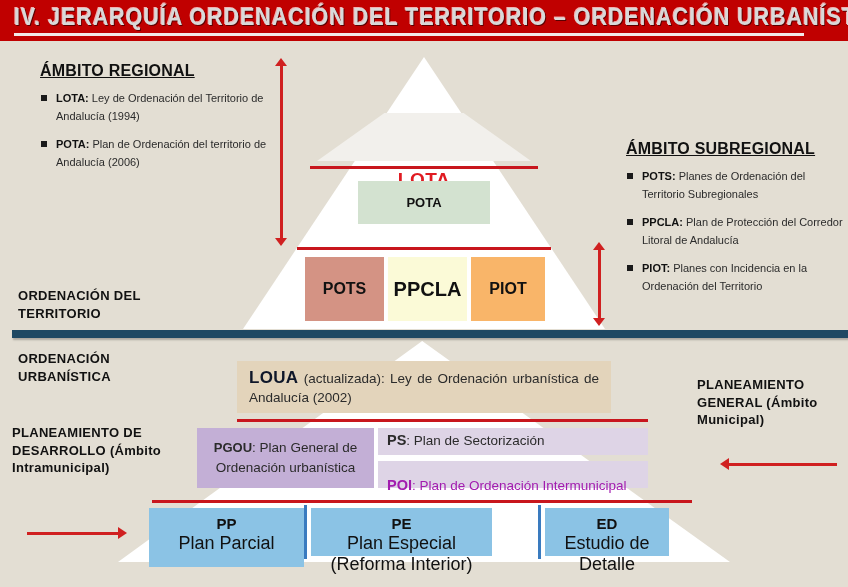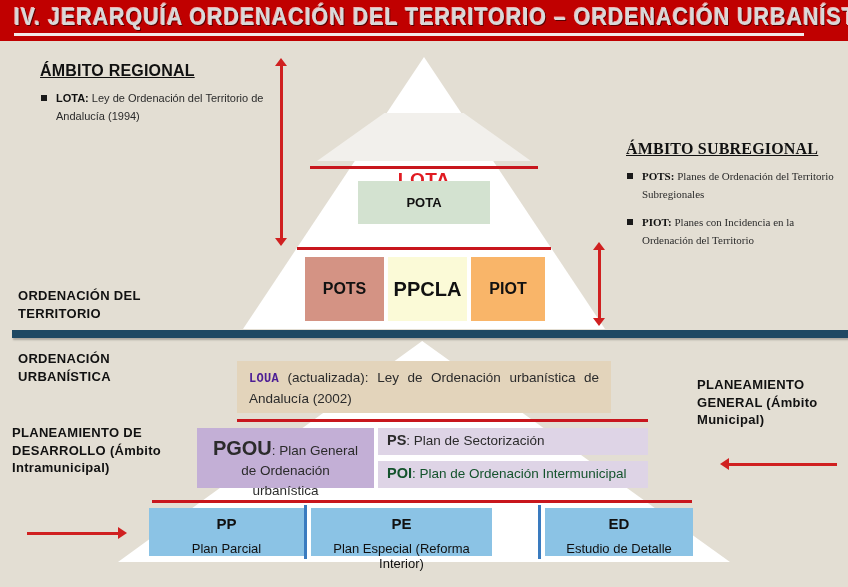--- a/index.html
+++ b/index.html
@@ -113,66 +113,65 @@
     left: 237px; top: 361px; width: 374px; height: 52px;
     background: #E3D4BB;
     display: block;
     padding: 7px 12px 0 12px;
     font-size: 13.5px;
     line-height: 19px;
     color: #2B2B2B;
     text-align: justify;
   }
   .b-loua b {
-    color: #4c1d95;
-    font-size: 12px;
+    color: #0f172a;
+    font-size: 17px;
     font-weight: bold;
     letter-spacing: 0.3px;
-    font-family: Liberation Mono, monospace;
   }
 
   .b-pgou {
     left: 197px; top: 428px; width: 177px; height: 60px;
     background: #C3AFD6;
     display: block;
     padding: 10px 10px 0 10px;
     font-size: 13.5px;
     line-height: 20px;
     color: #2B2B2B;
     text-align: center;
   }
-  .b-pgou b { font-size: 20px; font-weight: bold; margin-top: 32px; }
+  .b-pgou b { font-size: 13px; font-weight: bold; margin-top: 32px; }
   .b-ps {
     left: 378px; top: 428px; width: 270px; height: 27px;
     background: #DED4E6;
     display: block;
     padding: 4px 0 0 9px;
     font-size: 13.5px; color: #2B2B2B;
   }
   .b-ps b, .b-poi b { font-size: 14.5px; font-weight: bold; }
   .b-poi {
     left: 378px; top: 461px; width: 270px; height: 27px;
     background: #DED4E6;
     display: block;
-    padding: 4px 0 0 9px;
-    font-size: 13.5px; color: #14532d;
+    padding: 16px 0 0 9px;
+    font-size: 13.5px; color: #a21caf;
   }
 
   .b-pp, .b-pe, .b-ed {
     background: #8BC3E5;
     display: block;
     text-align: center;
     padding-top: 7px;
     color: #111111;
   }
-  .b-pp { left: 149px; top: 508px; width: 155px; height: 48px; }
+  .b-pp { left: 149px; top: 508px; width: 155px; height: 59px; }
   .b-pe { left: 311px; top: 508px; width: 181px; height: 48px; }
-  .b-ed { left: 545px; top: 508px; width: 148px; height: 48px; }
+  .b-ed { left: 545px; top: 508px; width: 124px; height: 48px; }
   .bx-code { font-size: 15px; font-weight: bold; display: block; }
-  .bx-sub  { font-size: 13px; display: block; margin-top: 9px; }
+  .bx-sub  { font-size: 18px; display: block; margin-top: 1px; }
 
   .vdiv {
     position: absolute;
     width: 3px;
     background: #3A7BBF;
   }
 
   
   .sect-title {
     font-size: 16px;
@@ -197,21 +196,21 @@
   ul.bullets li::before {
     content: "";
     position: absolute;
     left: 1px; top: 6px;
     width: 6px; height: 6px;
     background: #1A1A1A;
   }
   ul.bullets li b { color: #111111; font-weight: bold; }
 
   .blk-regional { position: absolute; left: 40px; top: 62px; width: 235px; }
-  .blk-subregional { position: absolute; left: 626px; top: 140px; width: 218px; font-family: Liberation Serif, serif; }
+  .blk-subregional { position: absolute; left: 626px; top: 140px; width: 218px; }
 
   .side-label {
     position: absolute;
     font-size: 13px;
     font-weight: bold;
     color: #111111;
     line-height: 17.5px;
     letter-spacing: 0.3px;
   }
   .lbl-ot  { left: 18px; top: 287px; width: 170px; }
@@ -331,28 +330,34 @@
 
 <div class="vdiv" style="left:304px; top:505px; height:54px;"></div>
 <div class="vdiv" style="left:538px; top:505px; height:54px;"></div>
 
 <div class="blk-regional">
   <div class="sect-title">ÁMBITO REGIONAL</div>
   <ul class="bullets">
     <li>
       <b>LOTA:</b><span> Ley de Ordenación del Territorio de Andalucía (1994)</span>
     </li>
+    <li>
+      <b>POTA:</b><span> Plan de Ordenación del territorio de Andalucía (2006)</span>
+    </li>
   </ul>
 </div>
 
 <div class="blk-subregional">
   <div class="sect-title">ÁMBITO SUBREGIONAL</div>
   <ul class="bullets">
     <li>
       <b>POTS:</b><span> Planes de Ordenación del Territorio Subregionales</span>
+    </li>
+    <li>
+      <b>PPCLA:</b><span> Plan de Protección del Corredor Litoral de Andalucía</span>
     </li>
     <li>
       <b>PIOT:</b><span> Planes con Incidencia en la Ordenación del Territorio</span>
     </li>
   </ul>
 </div>
 
 <div class="side-label lbl-ot">ORDENACIÓN DEL TERRITORIO</div>
 <div class="side-label lbl-ou">ORDENACIÓN URBANÍSTICA</div>
 <div class="side-label lbl-pd">PLANEAMIENTO DE DESARROLLO (Ámbito Intramunicipal)</div>

